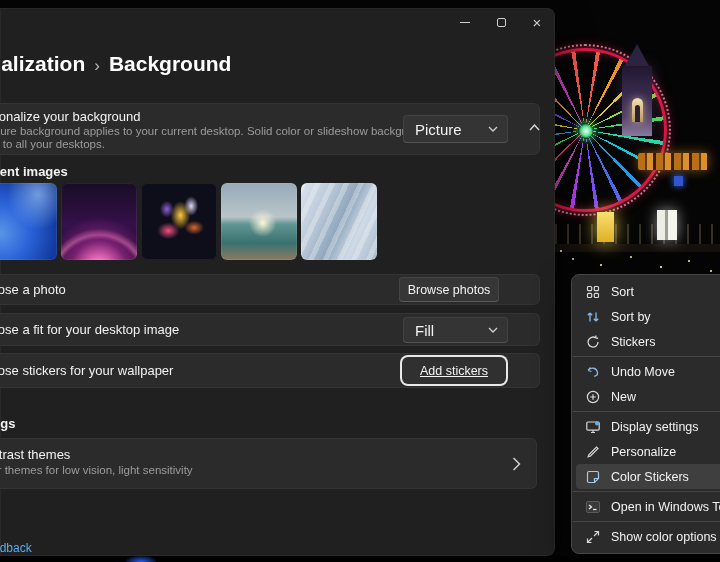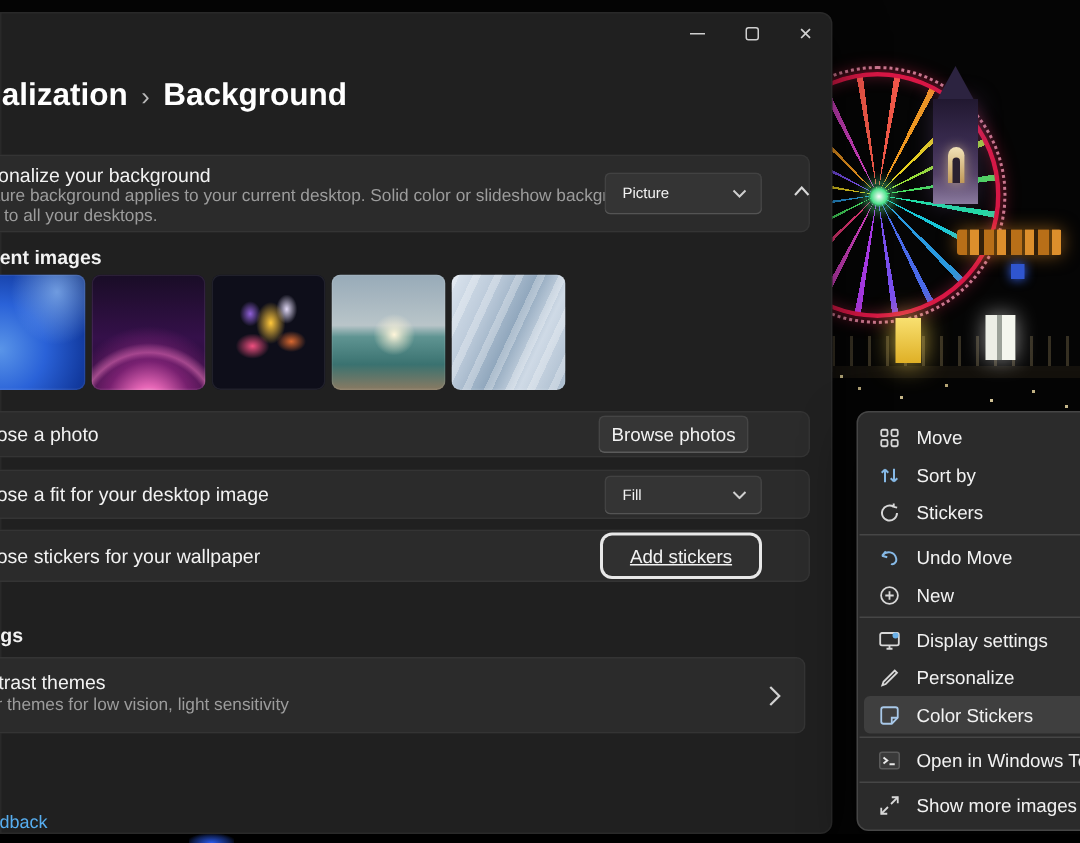--- a/index.html
+++ b/index.html
@@ -88,21 +88,21 @@
     color:#ffffff; white-space:nowrap; }
   .breadcrumb .sep { font-weight:400; color:#b8b8b8; margin:0 9px; font-size:17px; }
 
   .card { position:absolute; left:-40px; width:580px; background:#2b2b2b; border-radius:6px;
     box-shadow:inset 0 0 0 1px rgba(255,255,255,.045); }
   .card-title { position:absolute; left:12px; font-size:13px; color:#f2f2f2; white-space:nowrap; }
   .card-desc { position:absolute; left:12px; font-size:11.5px; color:#9c9c9c; white-space:nowrap; }
 
   .dropdown { position:absolute; width:105px; height:28px; background:#343434; border-radius:4px;
     box-shadow:inset 0 0 0 1px rgba(255,255,255,.07), inset 0 -1px 0 rgba(255,255,255,.1);
-    display:flex; align-items:center; padding:0 10px 0 12px; color:#f2f2f2; font-size:10px; }
+    display:flex; align-items:center; padding:0 10px 0 12px; color:#f2f2f2; font-size:15px; }
   .dropdown .dd-label { flex:1; }
   .btn { position:absolute; background:#363636; border-radius:4px; display:flex; align-items:center;
     justify-content:center; color:#f2f2f2; font-size:12.5px;
     box-shadow:inset 0 0 0 1px rgba(255,255,255,.08), inset 0 -1px 0 rgba(255,255,255,.12); }
   .btn-focus { background:#303030; box-shadow:0 0 0 2px #e8e8e8; border-radius:6px;text-decoration:underline; }
 
   .section-label { position:absolute; font-size:13px; font-weight:700; color:#f2f2f2; white-space:nowrap; }
   .label-13 { font-size:13px; color:#f2f2f2; white-space:nowrap; }
 
   .thumbs { position:absolute; left:-19px; top:175px; display:flex; gap:4px; }
@@ -242,21 +242,21 @@
   <div class="menu">
     <div class="menu-item">
       <svg class="mi" viewBox="0 0 16 16">
           <g fill="none" stroke="#d8d8d8" stroke-width="1.2">
             <rect x="2.5" y="2.5" width="4.2" height="4.2" rx="1"></rect>
             <rect x="9.3" y="2.5" width="4.2" height="4.2" rx="1"></rect>
             <rect x="2.5" y="9.3" width="4.2" height="4.2" rx="1"></rect>
             <rect x="9.3" y="9.3" width="4.2" height="4.2" rx="1"></rect>
           </g>
         </svg>
-      <span>Move</span>
+      <span>Sort</span>
     </div>
     <div class="menu-item">
       <svg class="mi" viewBox="0 0 16 16">
           <g fill="none" stroke="#86b9e6" stroke-width="1.3">
             <path d="M5 12.5 V4 M5 4 L2.8 6.2 M5 4 L7.2 6.2"></path>
             <path d="M11 3.5 V12 M11 12 L8.8 9.8 M11 12 L13.2 9.8"></path>
           </g>
         </svg>
       <span>Sort by</span>
     </div>
@@ -320,21 +320,21 @@
     <div class="menu-sep"></div>
     <div class="menu-item">
       <svg class="mi" viewBox="0 0 16 16">
           <g fill="none" stroke="#d8d8d8" stroke-width="1.2">
             <path d="M9.5 2.5 H13.5 V6.5"></path>
             <path d="M13.5 2.5 L9 7"></path>
             <path d="M6.5 13.5 H2.5 V9.5"></path>
             <path d="M2.5 13.5 L7 9"></path>
           </g>
         </svg>
-      <span>Show more images</span>
+      <span>Show color options</span>
     </div>
   </div>
 
   <div class="taskbar">
     <div class="taskbar-glow"></div>
   </div>
 
 </div>
 
 </body></html>

